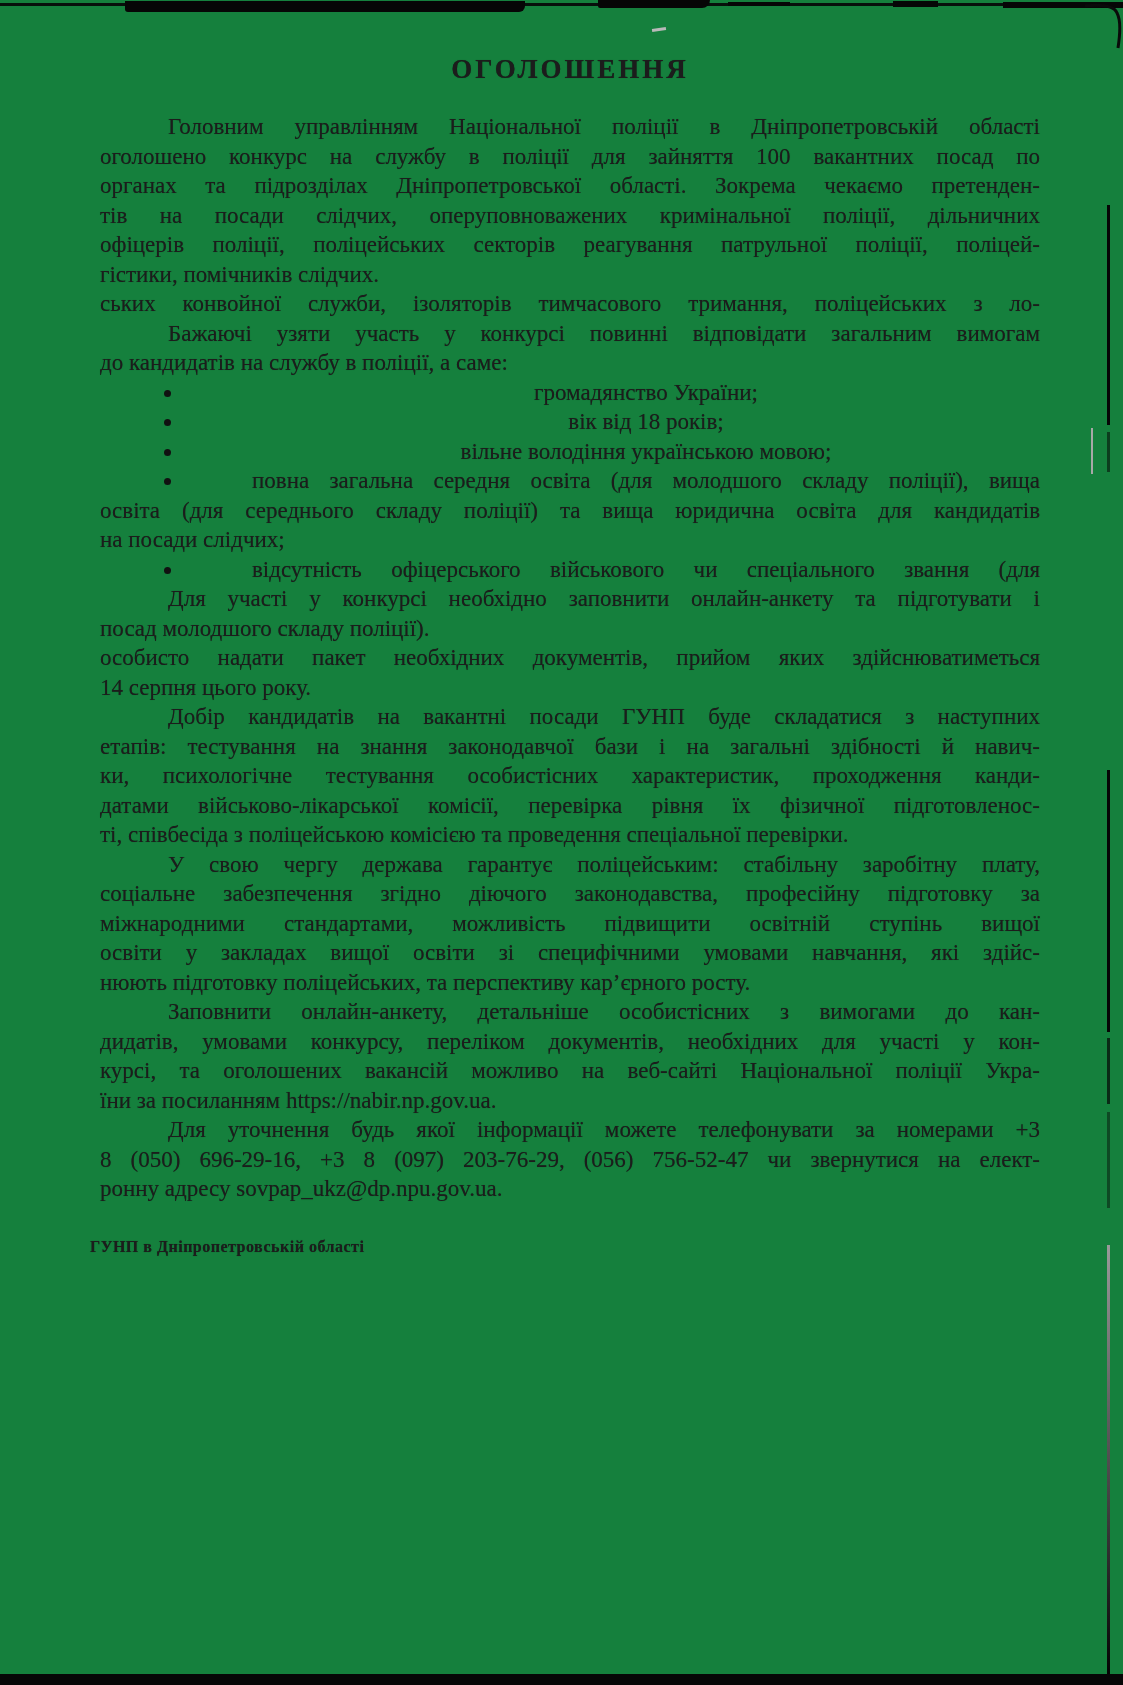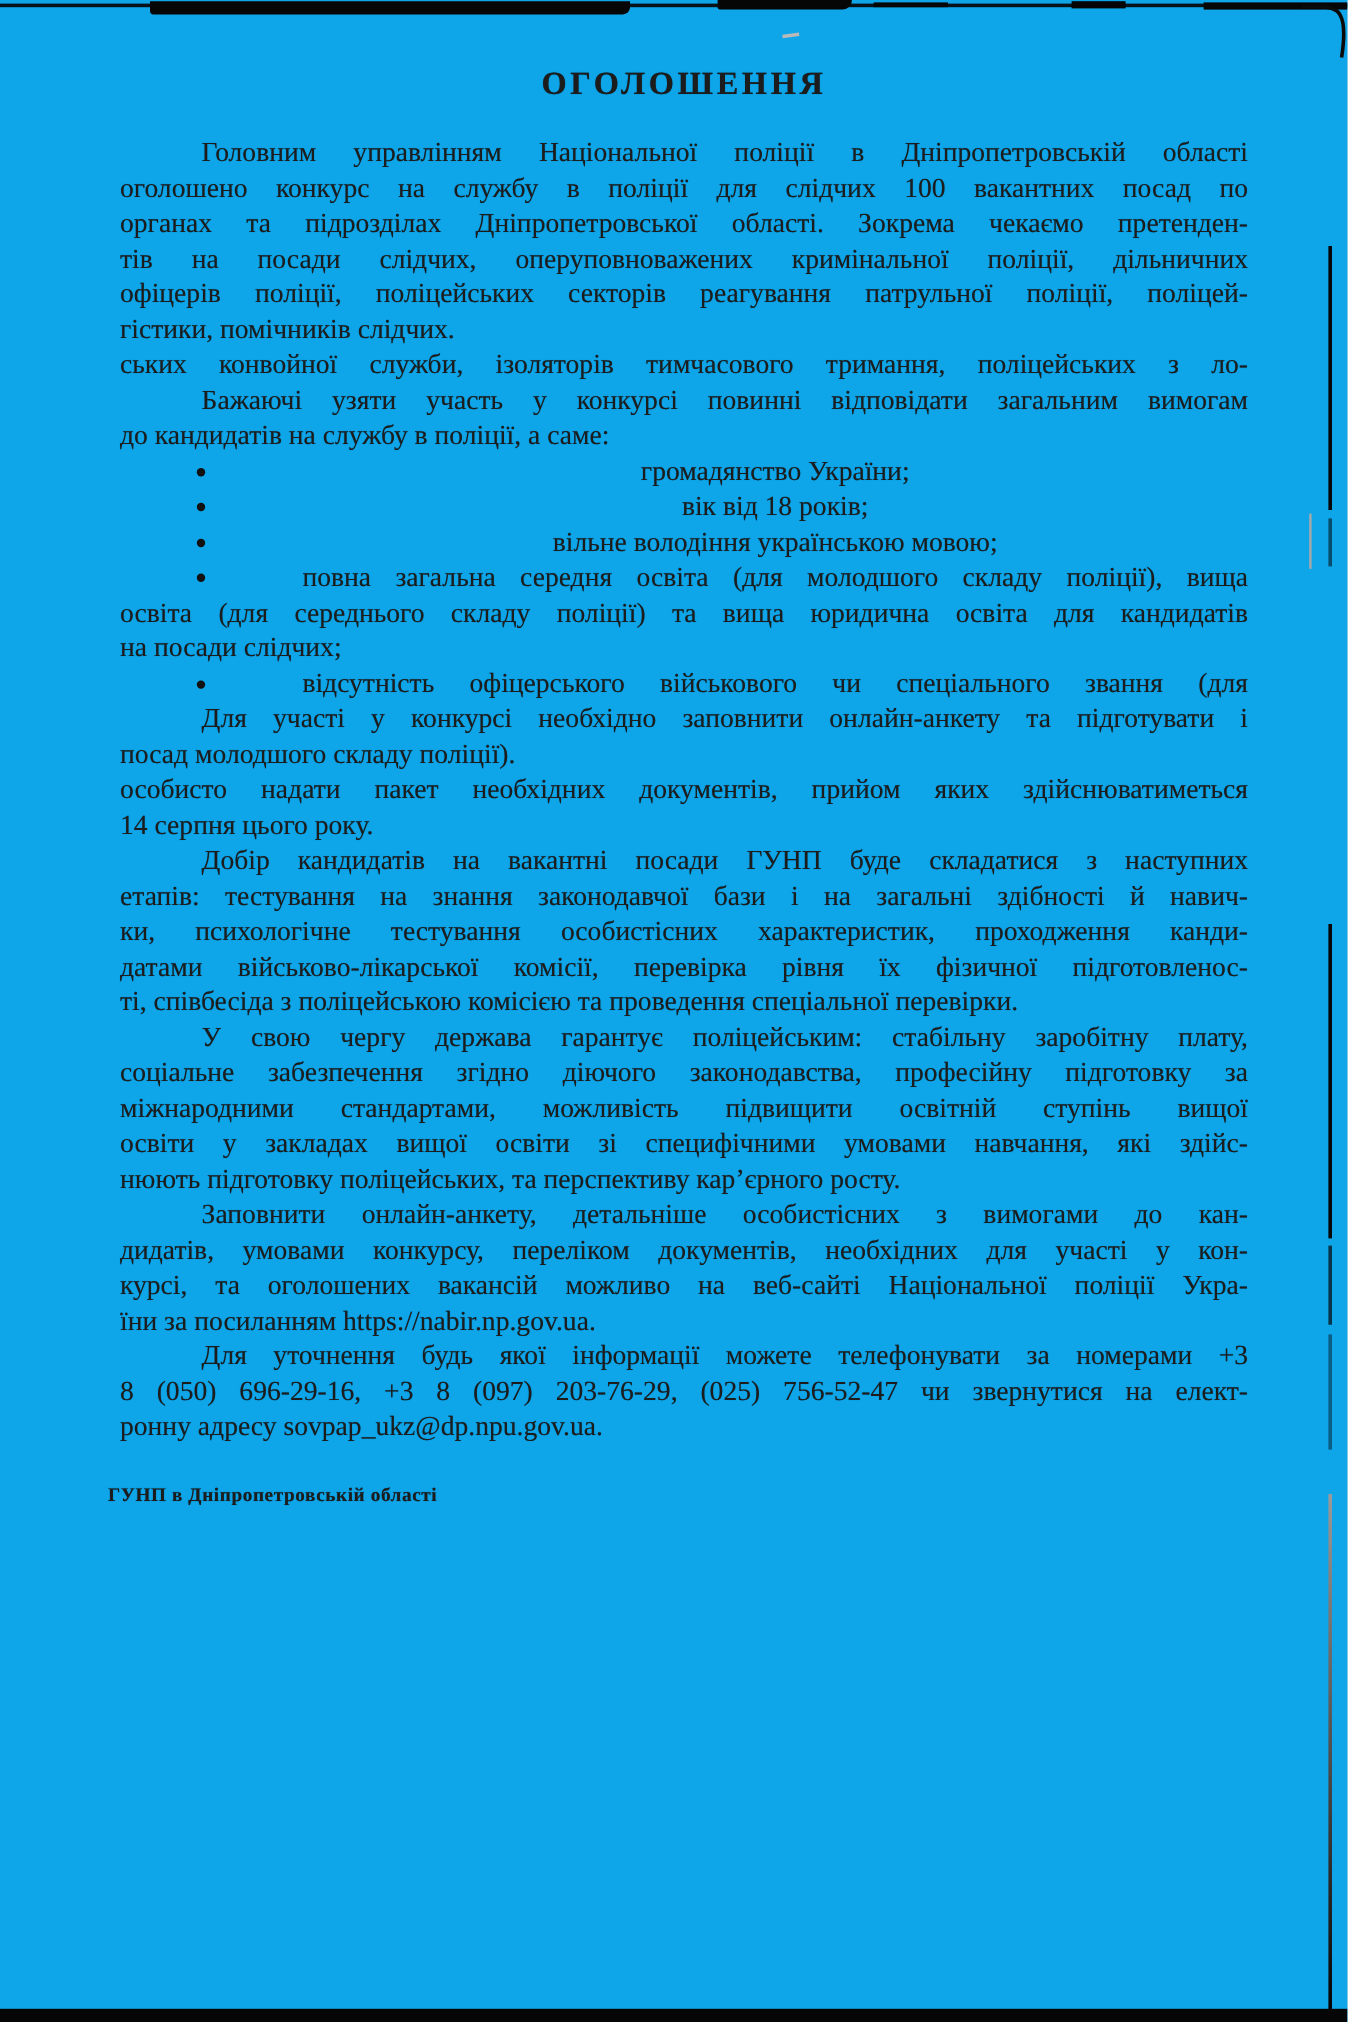--- a/index.html
+++ b/index.html
@@ -69,21 +69,21 @@
   .r4 { top: 1038px; height: 66px;  opacity: .7; }
   .r5 { top: 1112px; height: 96px;  opacity: .45; }
   .r6 { top: 1245px; height: 440px; background: linear-gradient(#9a9a9a, #000); }
   .a-right-faint{ left: 1091px; top: 428px; width: 2px; height: 46px; background: #a8a8a8; }
   .a-bottom     { left: 0; top: 1674px; width: 1123px; height: 11px; }
   .a-hook       { position: absolute; left: 1085px; top: 0; }
 </style>
 </head>
 <body>
 
-<div class="page" style="--ink: #1c1c1c; background: #0ea5e9; font-family: Liberation Serif, serif;">
+<div class="page" style="--ink: #1c1c1c; background: #15803d; font-family: Liberation Serif, serif;">
 
   <div class="art a-top-thin"></div>
   <div class="art a-top-thick"></div>
   <div class="art a-top-blob1"></div>
   <div class="art a-top-dash1"></div>
   <div class="art a-top-dash2"></div>
   <div class="art a-top-dash3"></div>
   <div class="art a-speck1" style="background:#b9b9b9;"></div>
   <svg class="a-hook" width="40" height="52">
     <path d="M0,6 Q28,3 32,13 Q37,22 33,48" fill="none" stroke="#0a0a0a" stroke-width="3"></path>
@@ -94,21 +94,21 @@
   <div class="art a-right r4"></div>
   <div class="art a-right r5"></div>
   <div class="art a-right r6"></div>
   <div class="a-right-faint" style="position:absolute;"></div>
   <div class="art a-bottom"></div>
 
   <div class="content">
     <div class="doc-title">ОГОЛОШЕННЯ</div>
     <div class="doc-body">
         <div class="line just pind">Головним управлінням Національної поліції в Дніпропетровській області</div>
-        <div class="line just">оголошено конкурс на службу в поліції для слідчих 100 вакантних посад по</div>
+        <div class="line just">оголошено конкурс на службу в поліції для зайняття 100 вакантних посад по</div>
         <div class="line just">органах та підрозділах Дніпропетровської області. Зокрема чекаємо претенден-</div>
         <div class="line just">тів на посади слідчих, оперуповноважених кримінальної поліції, дільничних</div>
         <div class="line just">офіцерів поліції, поліцейських секторів реагування патрульної поліції, поліцей-</div>
         <div class="line">гістики, помічників слідчих.</div>
         <div class="line just">ських конвойної служби, ізоляторів тимчасового тримання, поліцейських з ло-</div>
         <div class="line just pind">Бажаючі узяти участь у конкурсі повинні відповідати загальним вимогам</div>
         <div class="line">до кандидатів на службу в поліції, а саме:</div>
         <div class="line bline">
           <span class="dot"></span>
           <span class="btext">громадянство України;</span>
@@ -143,19 +143,19 @@
         <div class="line just pind">У свою чергу держава гарантує поліцейським: стабільну заробітну плату,</div>
         <div class="line just">соціальне забезпечення згідно діючого законодавства, професійну підготовку за</div>
         <div class="line just">міжнародними стандартами, можливість підвищити освітній ступінь вищої</div>
         <div class="line just">освіти у закладах вищої освіти зі специфічними умовами навчання, які здійс-</div>
         <div class="line">нюють підготовку поліцейських, та перспективу кар’єрного росту.</div>
         <div class="line just pind">Заповнити онлайн-анкету, детальніше особистісних з вимогами до кан-</div>
         <div class="line just">дидатів, умовами конкурсу, переліком документів, необхідних для участі у кон-</div>
         <div class="line just">курсі, та оголошених вакансій можливо на веб-сайті Національної поліції Укра-</div>
         <div class="line">їни за посиланням https://nabir.np.gov.ua.</div>
         <div class="line just pind">Для уточнення будь якої інформації можете телефонувати за номерами +3</div>
-        <div class="line just">8 (050) 696-29-16, +3 8 (097) 203-76-29, (025) 756-52-47 чи звернутися на елект-</div>
+        <div class="line just">8 (050) 696-29-16, +3 8 (097) 203-76-29, (056) 756-52-47 чи звернутися на елект-</div>
         <div class="line">ронну адресу sovpap_ukz@dp.npu.gov.ua.</div>
       </div>
     <div class="doc-footer">ГУНП в Дніпропетровській області</div>
   </div>
 
 </div>
 
 </body></html>

